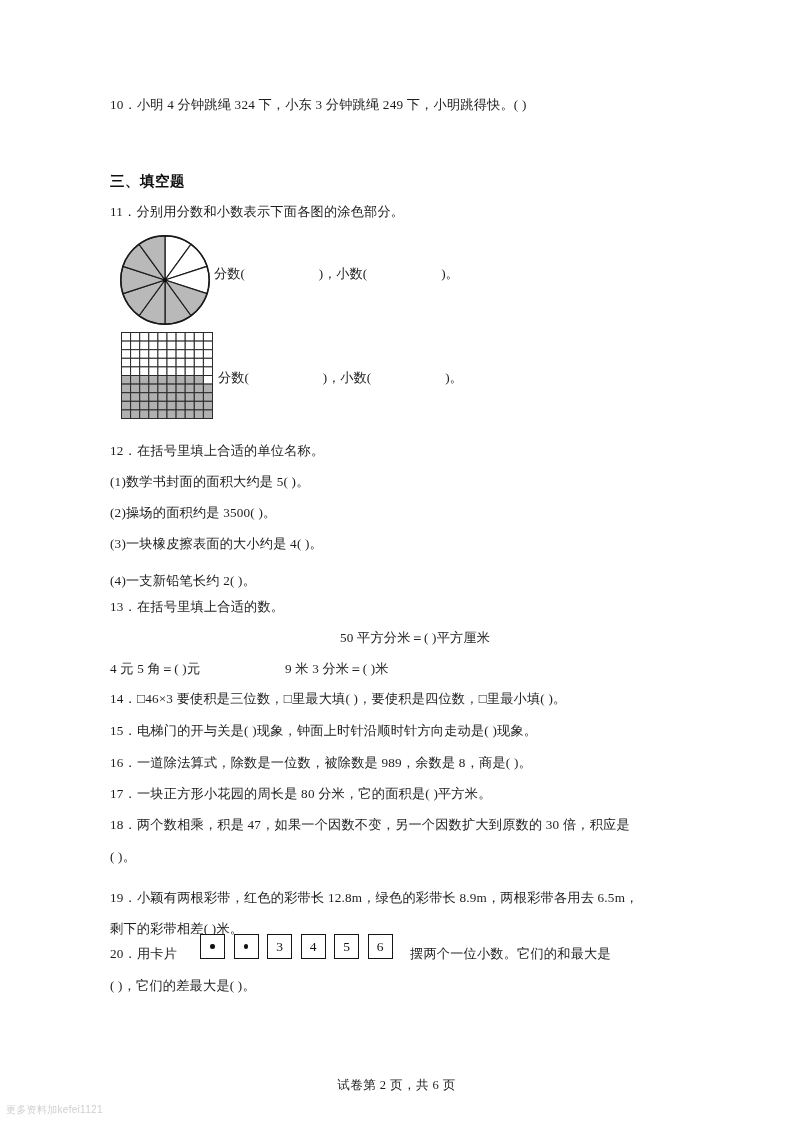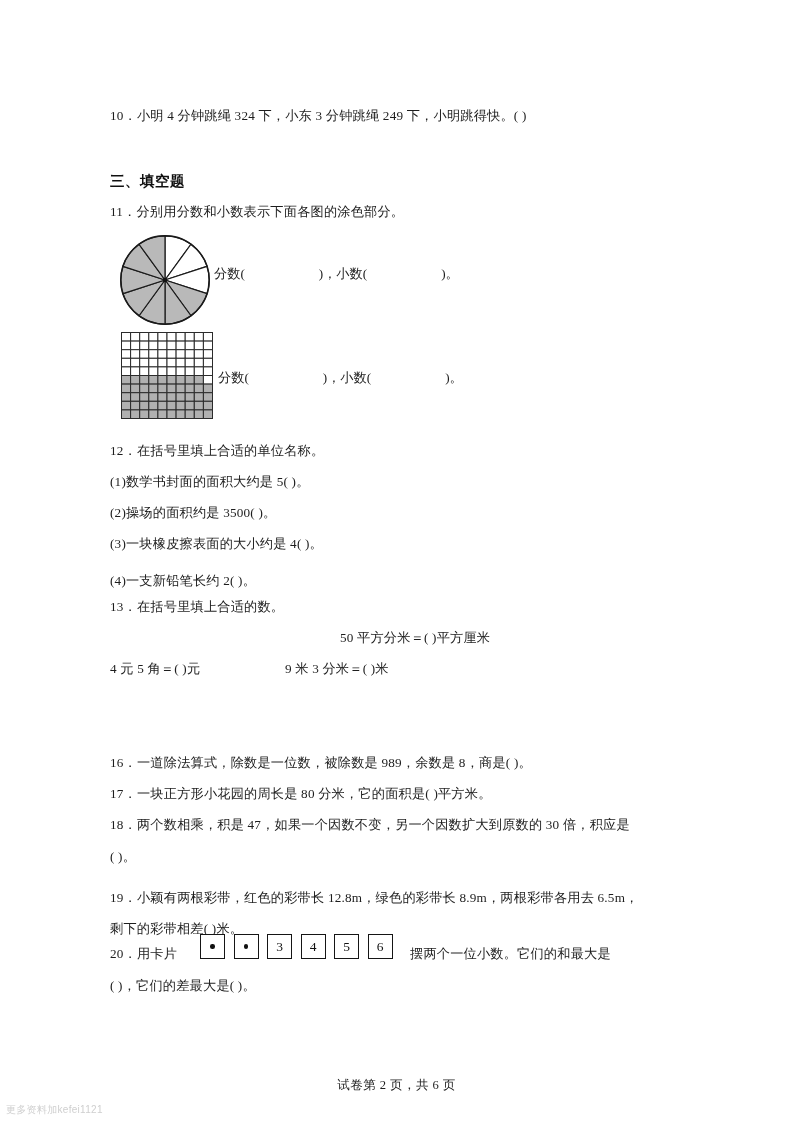--- a/index.html
+++ b/index.html
@@ -119,21 +119,21 @@
     color: #cfcfcf;
     letter-spacing: 0.3px;
     font-family: "Liberation Sans", sans-serif;
   }
 </style>
 </head>
 <body>
 
 <div class="page">
 
-  <div class="q" style="left:110px; top:103px;">10．小明 4 分钟跳绳 324 下，小东 3 分钟跳绳 249 下，小明跳得快。(          )</div>
+  <div class="q" style="left:110px; top:92px;">10．小明 4 分钟跳绳 324 下，小东 3 分钟跳绳 249 下，小明跳得快。(          )</div>
 
   <div class="section-head" style="left:110px; top:172px;">三、填空题</div>
 
   <div class="q" style="left:110px; top:199px;">11．分别用分数和小数表示下面各图的涂色部分。</div>
 
   <div class="pie-wrap">
     <svg width="94" height="92" viewBox="0 0 94 92">
       <g id="pie-sectors">
           <path d="M 47 46 L 47.00 1.80 A 44.2 44.2 0 0 1 72.98 10.24 Z" fill="#ffffff" stroke="#1a1a1a" stroke-width="1.2"></path>
           <path d="M 47 46 L 72.98 10.24 A 44.2 44.2 0 0 1 89.04 32.34 Z" fill="#ffffff" stroke="#1a1a1a" stroke-width="1.2"></path>
@@ -270,21 +270,23 @@
   <div class="q" style="left:110px; top:469px;">(1)数学书封面的面积大约是 5(            )。</div>
   <div class="q" style="left:110px; top:500px;">(2)操场的面积约是 3500(          )。</div>
   <div class="q" style="left:110px; top:531px;">(3)一块橡皮擦表面的大小约是 4(          )。</div>
   <div class="q" style="left:110px; top:568px;">(4)一支新铅笔长约 2(          )。</div>
 
   <div class="q" style="left:110px; top:594px;">13．在括号里填上合适的数。</div>
   <div class="q" style="left:340px; top:625px;">50 平方分米＝(              )平方厘米</div>
   <div class="q" style="left:110px; top:656px;">4 元 5 角＝(            )元</div>
   <div class="q" style="left:285px; top:656px;">9 米 3 分米＝(            )米</div>
 
-
+  <div class="q" style="left:110px; top:686px;">14．□46×3 要使积是三位数，□里最大填(              )，要使积是四位数，□里最小填(              )。</div>
+
+  <div class="q" style="left:110px; top:718px;">15．电梯门的开与关是(            )现象，钟面上时针沿顺时针方向走动是(            )现象。</div>
 
   <div class="q" style="left:110px; top:750px;">16．一道除法算式，除数是一位数，被除数是 989，余数是 8，商是(            )。</div>
 
   <div class="q" style="left:110px; top:781px;">17．一块正方形小花园的周长是 80 分米，它的面积是(              )平方米。</div>
 
   <div class="q" style="left:110px; top:812px;">18．两个数相乘，积是 47，如果一个因数不变，另一个因数扩大到原数的 30 倍，积应是</div>
   <div class="q" style="left:110px; top:844px;">(            )。</div>
 
   <div class="q" style="left:110px; top:885px;">19．小颖有两根彩带，红色的彩带长 12.8m，绿色的彩带长 8.9m，两根彩带各用去 6.5m，</div>
   <div class="q" style="left:110px; top:916px;">剩下的彩带相差(            )米。</div>

